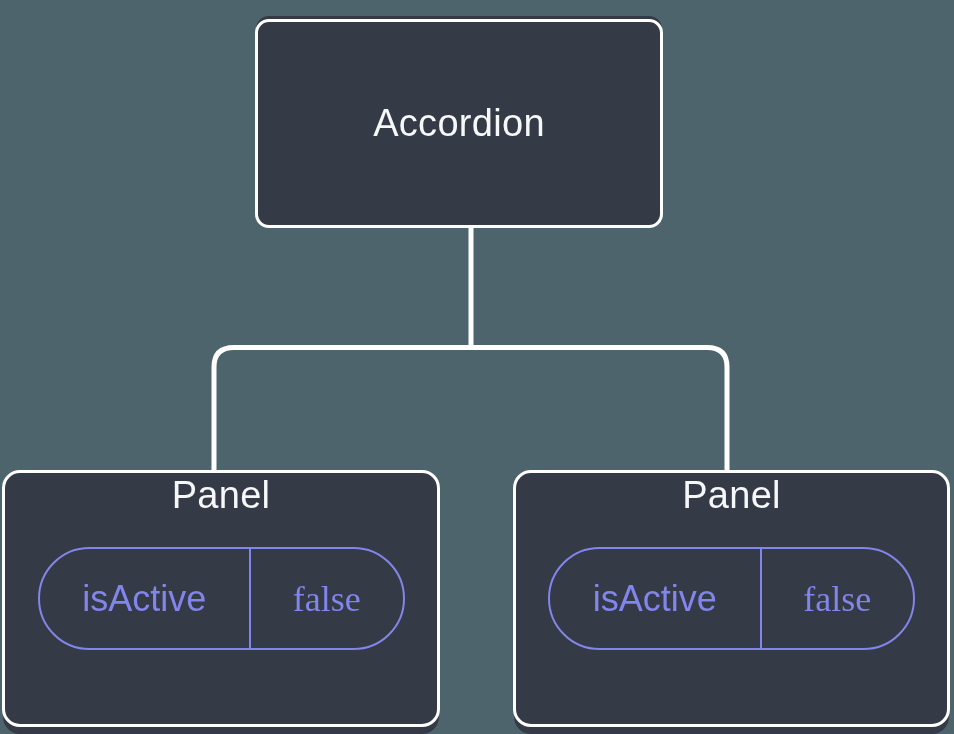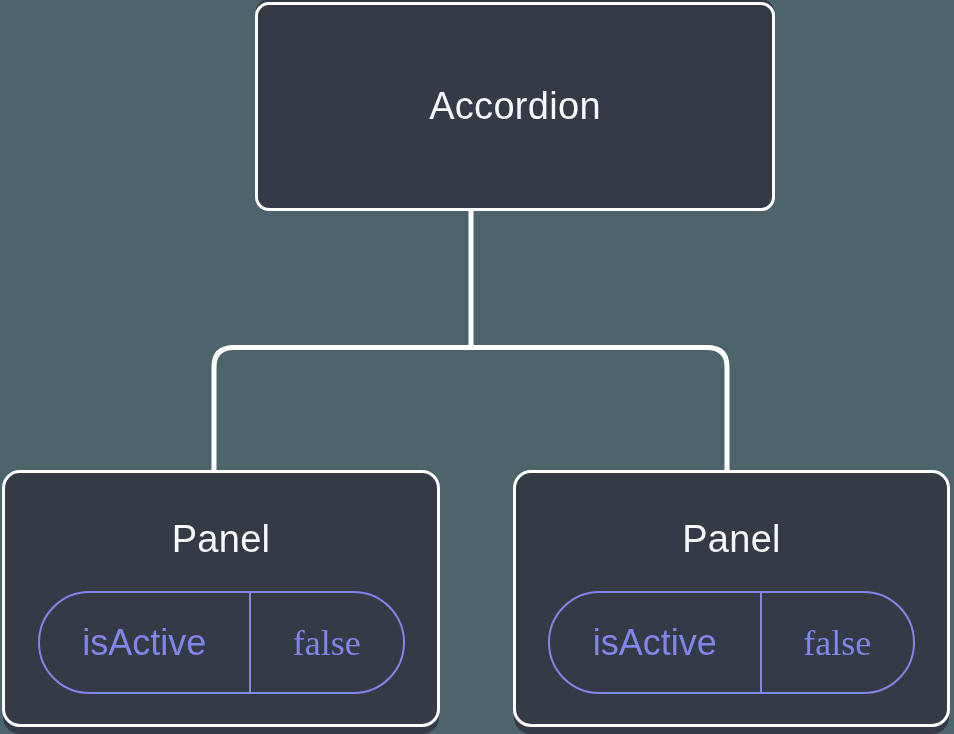--- a/index.html
+++ b/index.html
@@ -32,32 +32,31 @@
     fill:none;
   }
   .node{
     position:absolute;
     z-index:2;
     background:var(--node-fill);
     border:3.5px solid var(--node-border);
     color:var(--node-text);
   }
   .node-root{
-    left:255px;top:2px;
-    width:520px;height:209px;
+    left:255px;top:19px;
+    width:408px;height:209px;
     border-radius:14px;
     display:flex;align-items:center;justify-content:center;
     box-shadow:0 -4px 0 -1px var(--node-fill);
   }
   .node-panel{
     top:470px;
     height:257px;
     border-radius:18px;
     display:flex;flex-direction:column;align-items:stretch;
-    padding-top:44px;
     box-shadow:0 8px 0 -1px var(--node-fill);
   }
   .node-panel-left{left:2px;width:438px;}
   .node-panel-right{left:513px;width:437px;}
   .node-label{
     font-size:38px;
     font-weight:500;
     line-height:1.16;
     letter-spacing:0.3px;
     color:var(--node-text);

